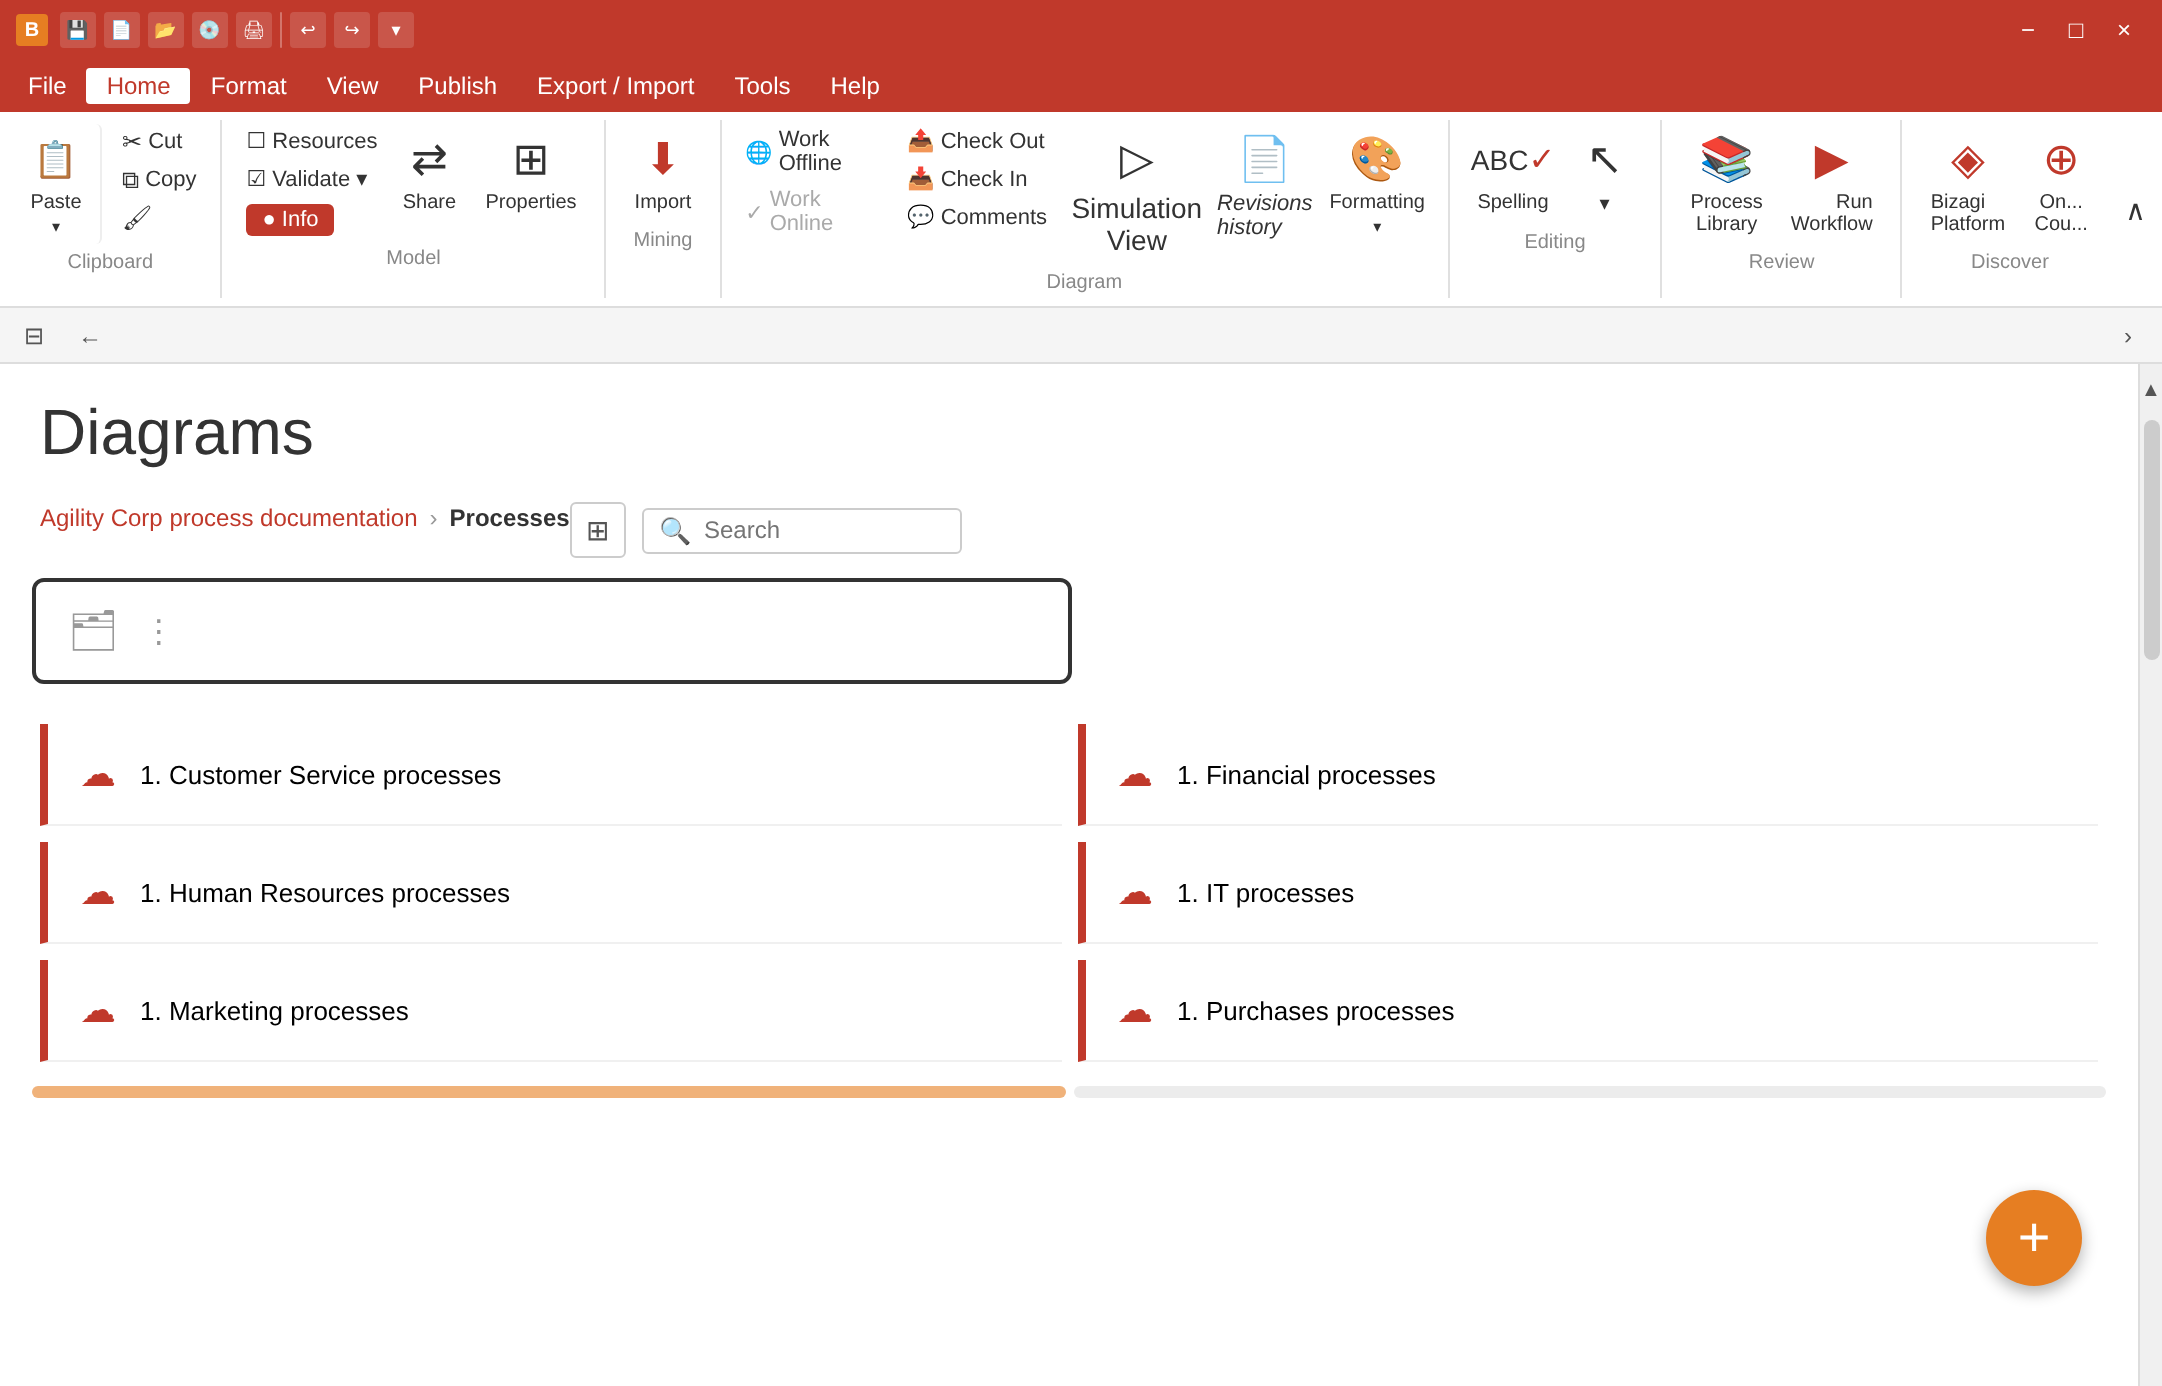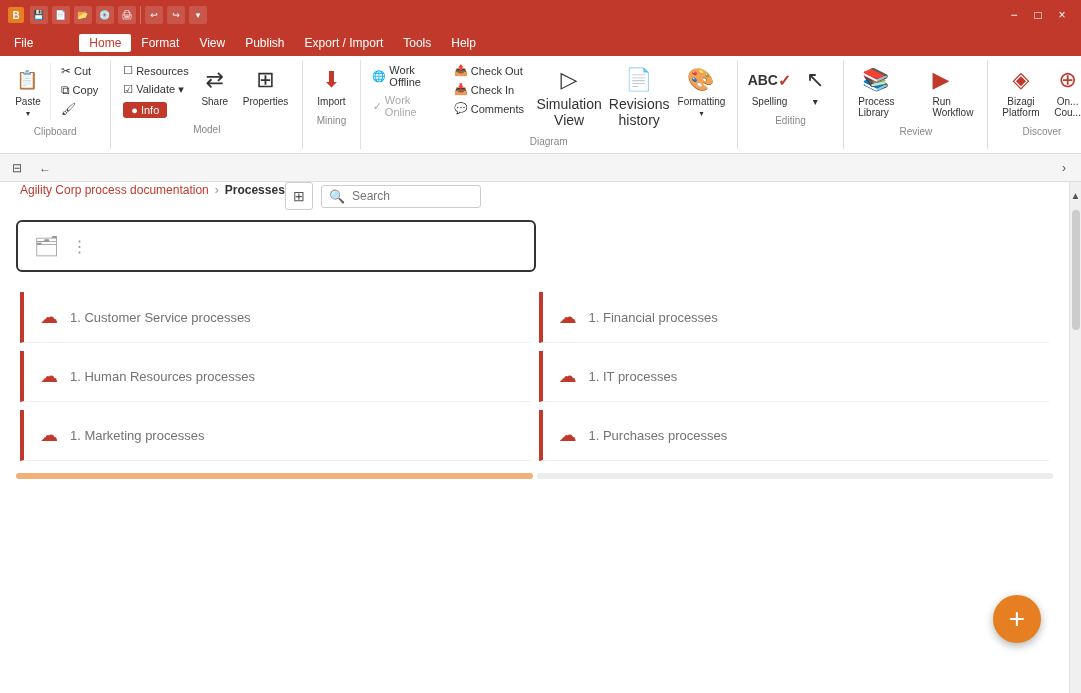--- a/index.html
+++ b/index.html
@@ -31,21 +31,21 @@
       align-items: center;
       padding: 0 4px;
     }
     .menu-item {
       color: white;
       padding: 2px 10px;
       font-size: 12px;
       cursor: pointer;
       border-radius: 2px;
     }
-    .menu-item.active { background: white; color: #c0392b; margin-left: 36px; }
+    .menu-item.active { background: white; color: #c0392b; }
 
     
     .ribbon {
       background: white;
       border-bottom: 1px solid #ddd;
       padding: 4px 0;
       display: flex;
       align-items: stretch;
       min-height: 90px;
     }
@@ -224,21 +224,21 @@
       align-items: center;
       gap: 12px;
       padding: 14px 16px;
       border-bottom: 1px solid #f0f0f0;
       cursor: pointer;
       background: white;
       border-left: 4px solid #c0392b;
       margin: 4px;
     }
     .process-card-icon { font-size: 18px; color: #c0392b; }
-    .process-card-title { font-size: 13px; color: #737373; }
+    .process-card-title { font-size: 13px; color: #000000; }
 
     
     .scrollbar {
       width: 12px;
       background: #f0f0f0;
       border-left: 1px solid #ddd;
       display: flex;
       flex-direction: column;
       align-items: center;
     }
@@ -401,64 +401,64 @@
           <span>💬</span>
           <span>Comments</span>
         </div>
       </div>
       <div class="ribbon-btn-large">
         <div class="ribbon-btn-icon" style="font-size:22px;">▷</div>
         <span style="font-size:14px;text-align:center;">Simulation<br>View</span>
       </div>
       <div class="ribbon-btn-large">
         <div class="ribbon-btn-icon" style="font-size:22px;">📄</div>
-        <span style="font-size:14px;text-align:center;">Revisions<br>history</span>
+        <span style="font-size:11px;font-style:italic;">Revisions<br>history</span>
       </div>
       <div class="ribbon-btn-large">
         <div class="ribbon-btn-icon" style="font-size:22px; color:#c0392b;">🎨</div>
         <span>Formatting</span>
         <span style="font-size:8px;">▾</span>
       </div>
     </div>
     <div class="ribbon-section-title">Diagram</div>
   </div>
 
   <div class="ribbon-group">
     <div class="ribbon-buttons-row">
       <div class="ribbon-btn-large">
-        <div class="ribbon-btn-icon" style="font-size:14px;font-weight:bold;color:#333;">ABC<br><span style="font-size:16px;color:#c0392b;">✓</span></div>
+        <div class="ribbon-btn-icon" style="font-size:14px;font-weight:normal;color:#333;">ABC<br><span style="font-size:16px;color:#c0392b;">✓</span></div>
         <span>Spelling</span>
       </div>
       <div class="ribbon-btn-large">
         <div class="ribbon-btn-icon" style="font-size:22px;">↖</div>
         <span style="font-size:10px;">▾</span>
       </div>
     </div>
     <div class="ribbon-section-title">Editing</div>
   </div>
 
   <div class="ribbon-group">
     <div class="ribbon-buttons-row">
       <div class="ribbon-btn-large">
         <div class="ribbon-btn-icon" style="font-size:22px; color:#c0392b;">📚</div>
-        <span style="font-size:10px;">Process<br>Library</span>
+        <span style="font-size:10px;text-align:center;">Process<br>Library</span>
       </div>
       <div class="ribbon-btn-large">
         <div class="ribbon-btn-icon" style="font-size:22px; color:#c0392b;">▶</div>
-        <span style="font-size:10px;text-align:left;margin-left:24px;">Run<br>Workflow</span>
+        <span style="font-size:10px;text-align:right;">Run<br>Workflow</span>
       </div>
     </div>
     <div class="ribbon-section-title">Review</div>
   </div>
 
   <div class="ribbon-group" style="border-right:none;">
     <div class="ribbon-buttons-row">
       <div class="ribbon-btn-large">
         <div class="ribbon-btn-icon" style="font-size:22px; color:#c0392b;">◈</div>
-        <span style="font-size:10px;text-align:center;">Bizagi<br>Platform</span>
+        <span style="font-size:10px;">Bizagi<br>Platform</span>
       </div>
       <div class="ribbon-btn-large">
         <div class="ribbon-btn-icon" style="font-size:22px; color:#c0392b;">⊕</div>
         <span style="font-size:10px;text-align:center;">On...<br>Cou...</span>
       </div>
     </div>
     <div class="ribbon-section-title">Discover</div>
   </div>
 
   <div style="margin-left:auto;display:flex;align-items:center;padding-right:8px;gap:6px;">
@@ -474,20 +474,23 @@
     <div class="toolbar-strip-btn">⊟</div>
     <div class="toolbar-strip-btn">←</div>
     <div style="flex:1;"></div>
     <div class="toolbar-strip-btn">›</div>
   </div>
 
   <div class="main-area">
 
     <div class="content-pane">
 
+      <div class="diagrams-header">
+        <h1 class="diagrams-title">Diagrams</h1>
+      </div>
 
       <div style="display:flex;align-items:center;justify-content:flex-start;padding:0 20px 10px 20px;">
         <div class="breadcrumb">
           <a class="breadcrumb-link">Agility Corp process documentation</a>
           <span class="breadcrumb-sep">›</span>
           <span class="breadcrumb-current">Processes</span>
         </div>
         <div style="display:flex;align-items:center;gap:8px;">
           <div class="view-toggle-btn">⊞</div>
           <div class="search-box">

